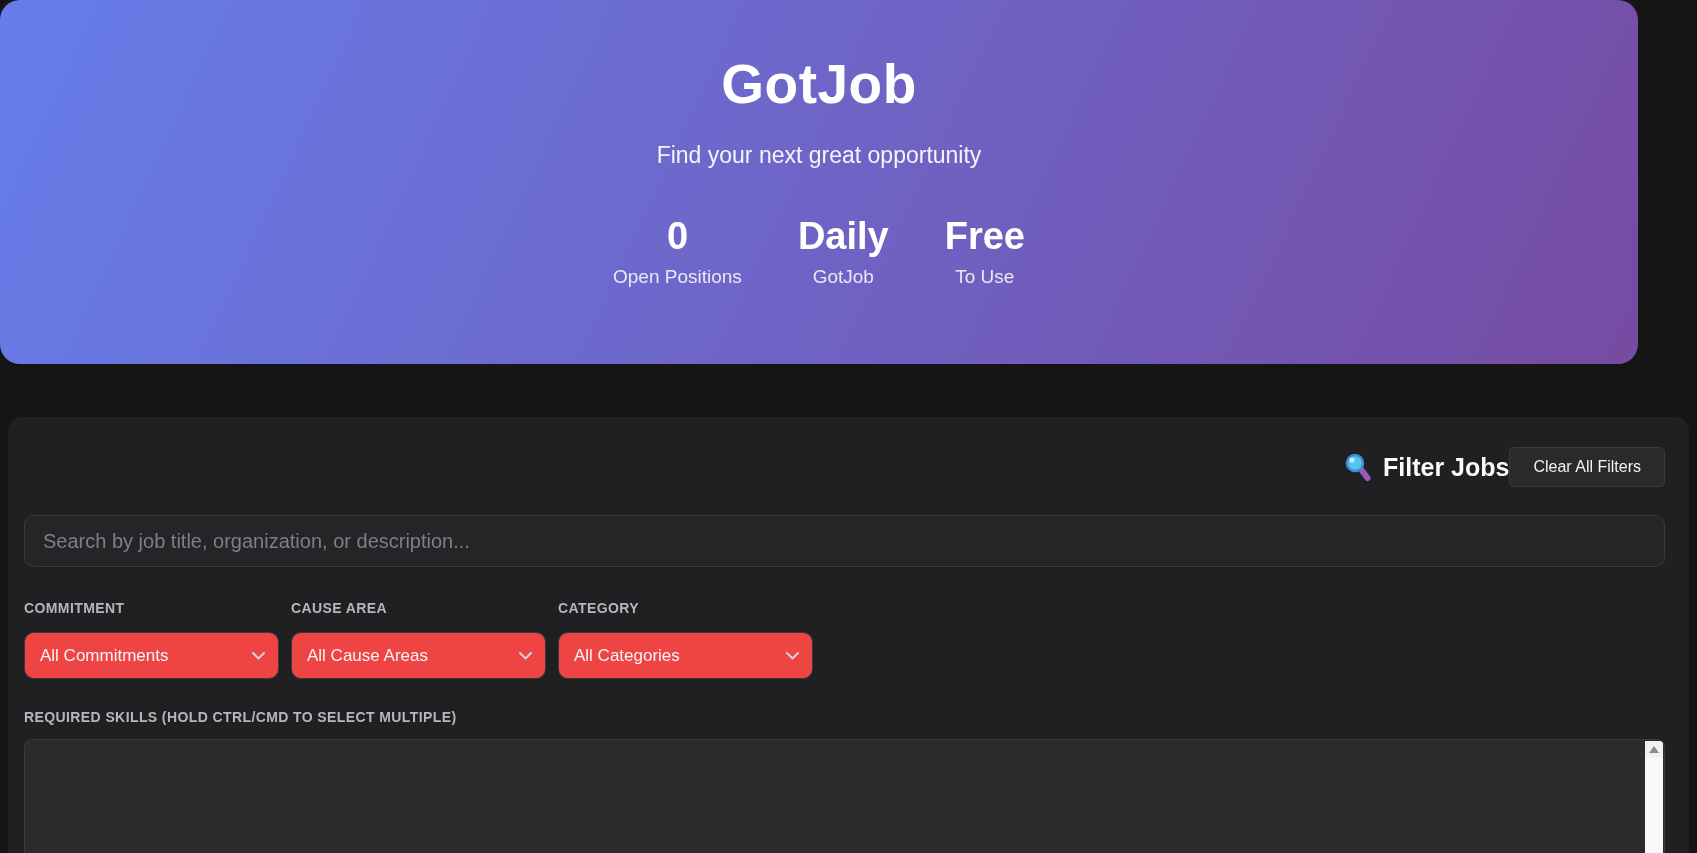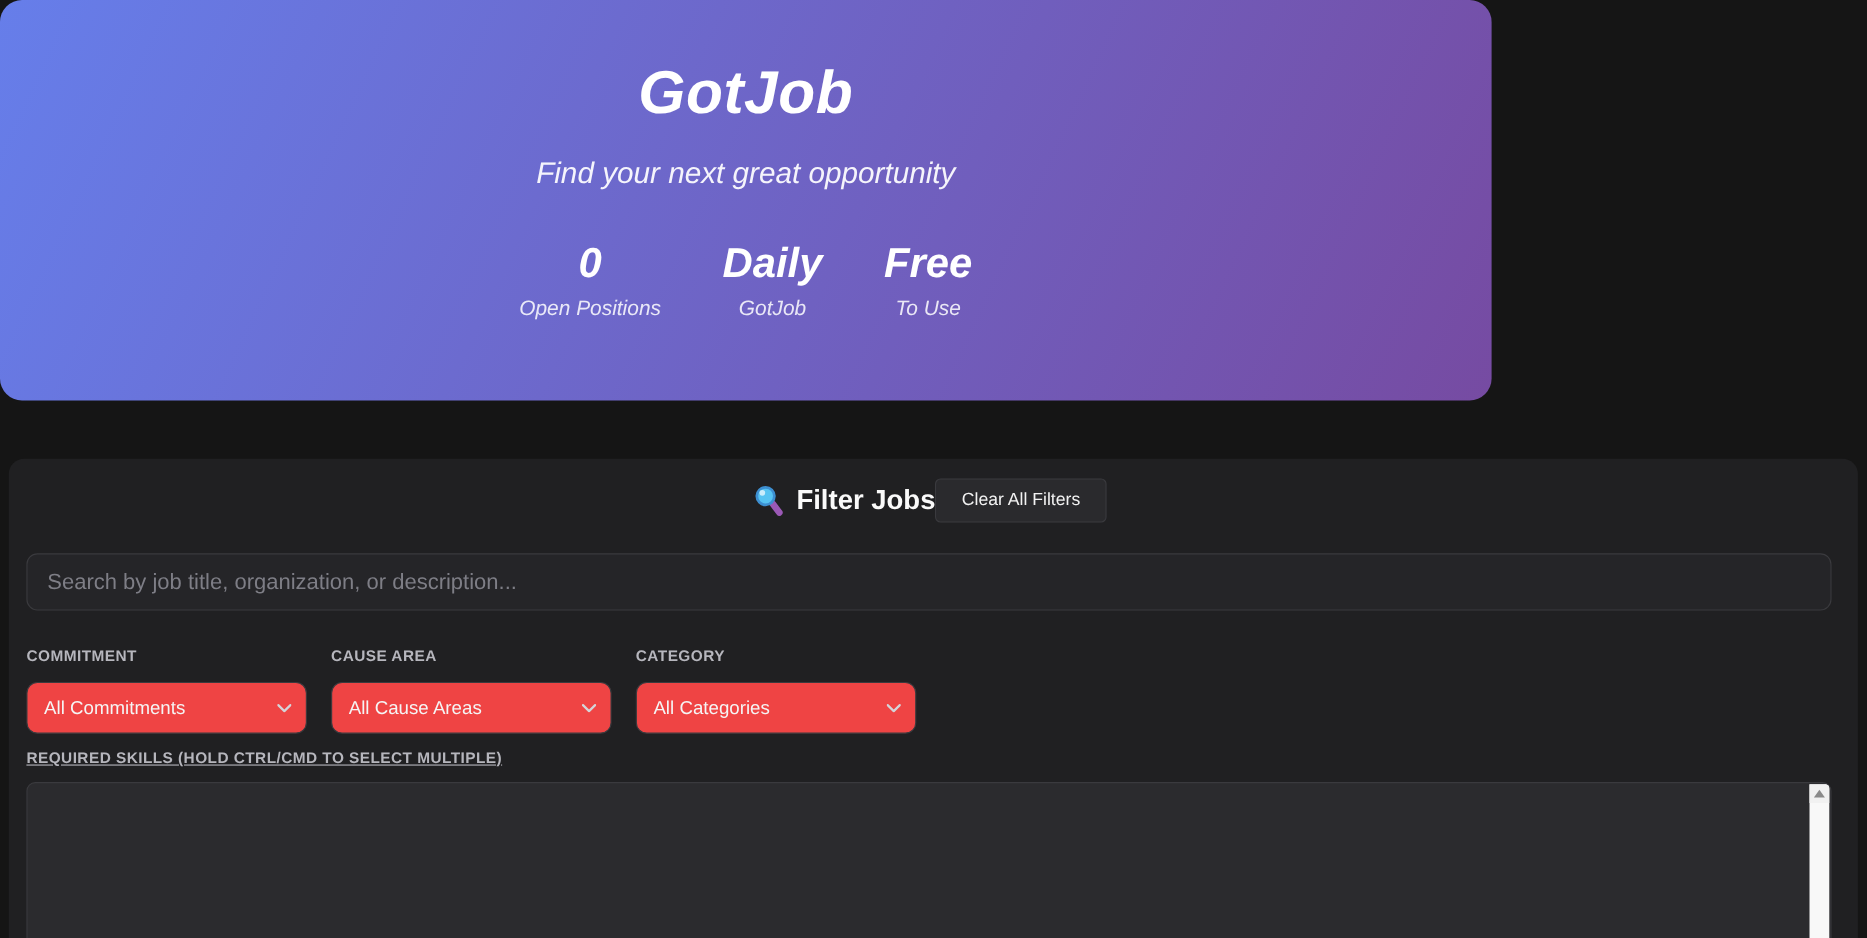--- a/index.html
+++ b/index.html
@@ -5,37 +5,36 @@
   * { margin: 0; padding: 0; box-sizing: border-box; }
   html, body {
     width: 1697px; height: 853px;
     overflow: hidden;
     background: #151515;
     font-family: "Liberation Sans", sans-serif;
   }
 
   
   .hero {
-    width: 1356px; height: 364px;
+    width: 1638px; height: 364px;
     border-radius: 20px;
     background: linear-gradient(115deg, #667eea 0%, #764ba2 100%);
     text-align: center;
     color: #ffffff;
     padding-top: 52px;
-    font-style: italic;
   }
   .hero-title {
     font-size: 55px;
     font-weight: 800;
     letter-spacing: 0.5px;
     color: #ffffff;
   }
   .hero-subtitle {
     margin-top: 26px;
-    font-size: 27px;
+    font-size: 23px;
     font-weight: 400;
     color: rgba(255,255,255,0.93);
   }
   .hero-stats {
     margin-top: 46px;
     display: flex;
     justify-content: center;
     align-items: flex-start;
     gap: 56px;
   }
@@ -53,23 +52,23 @@
 
   
   .filter-card {
     margin: 53px 8px 0 8px;
     height: 560px;
     background: #202022;
     border-radius: 14px;
     padding: 16px 24px 20px 16px;
   }
   .filter-header {
-    margin-top: 2px;
-    display: flex;
-    justify-content: center;
+    margin-top: 14px;
+    display: flex;
+    justify-content: flex-end;
     align-items: center;
   }
   .filter-title-wrap {
     display: flex;
     align-items: center;
     gap: 12px;
     padding-left: 2px;
   }
   .filter-title {
     font-size: 25px;
@@ -99,21 +98,21 @@
     font-size: 20px;
     font-family: "Liberation Sans", sans-serif;
     color: #ef4444;
     outline: none;
   }
   .search-input::placeholder { color: #7e7e86; }
 
   .filter-row {
     margin-top: 33px;
     display: flex;
-    gap: 22px;
+    gap: 12px;
   }
   .filter-group { width: 255px; }
   .field-label {
     display: block;
     font-size: 14px;
     font-weight: 700;
     letter-spacing: 0.4px;
     color: #b6b6bd;
   }
   .select-wrap {
@@ -136,21 +135,21 @@
     outline: none;
   }
   .chevron {
     position: absolute;
     right: 14px; top: 50%;
     transform: translateY(-50%);
     pointer-events: none;
     display: flex;
   }
 
-  .skills-label { margin-top: 14px; text-decoration: underline; }
+  .skills-label { margin-top: 30px; }
   .multiselect {
     position: relative;
     margin-top: 14px;
     width: 100%;
     height: 220px;
     background: #2b2b2e;
     border: 1px solid #3a3a3e;
     border-radius: 8px;
     overflow: hidden;
   }

